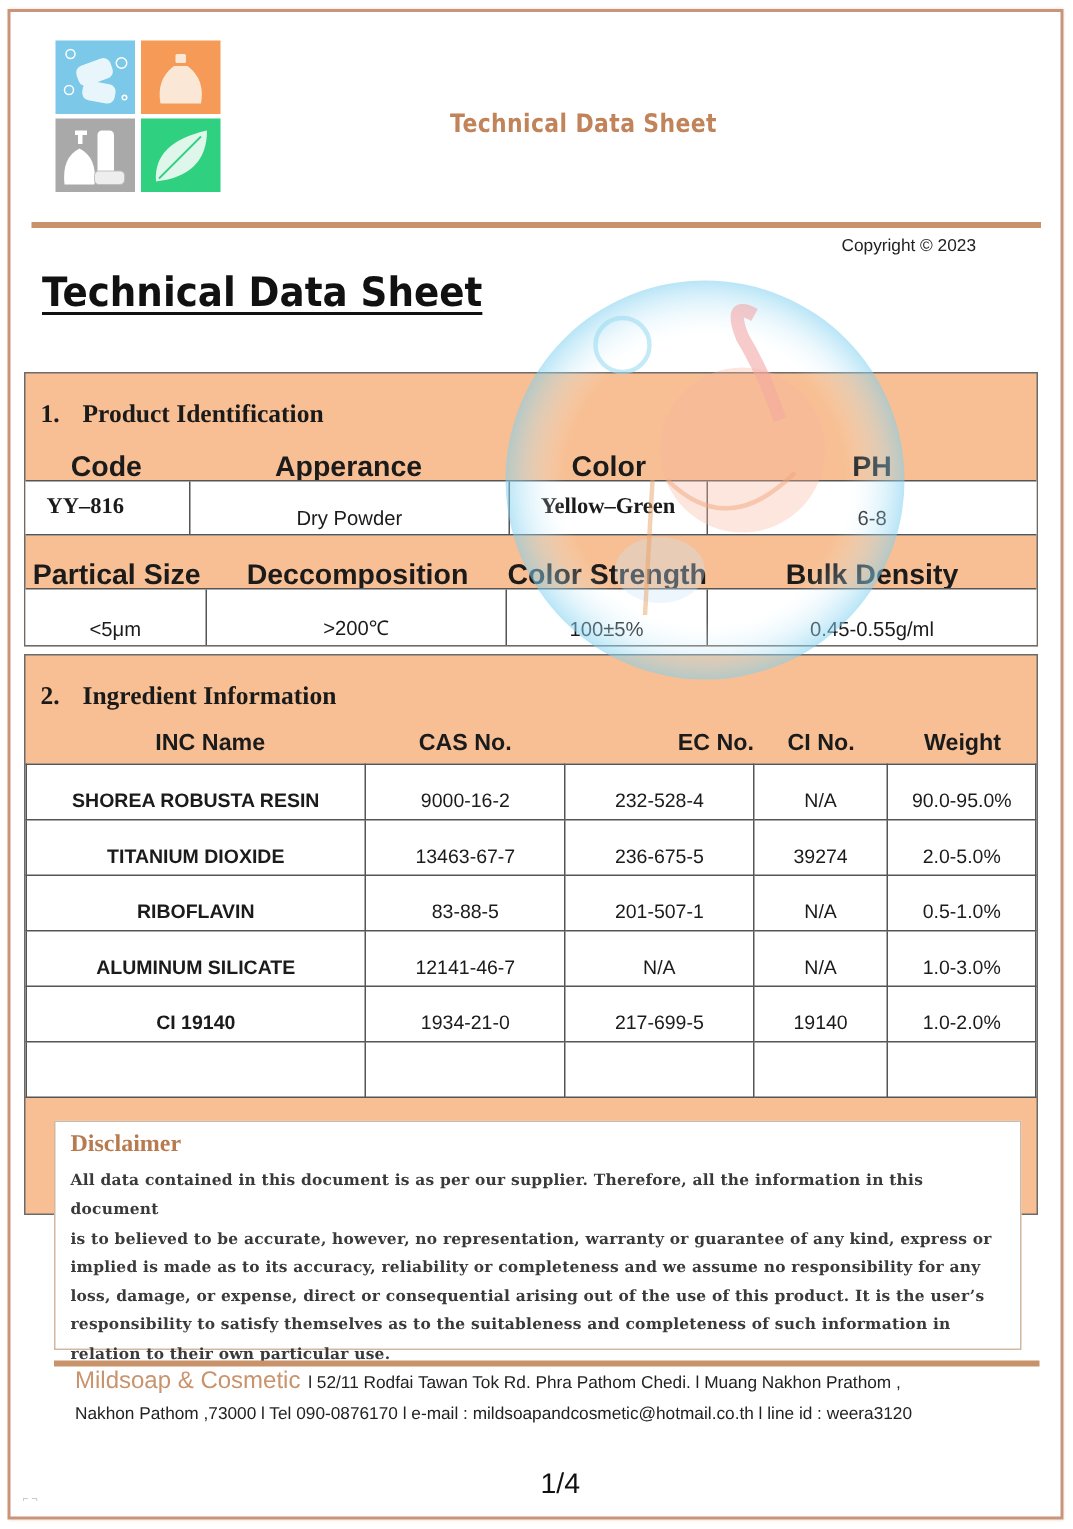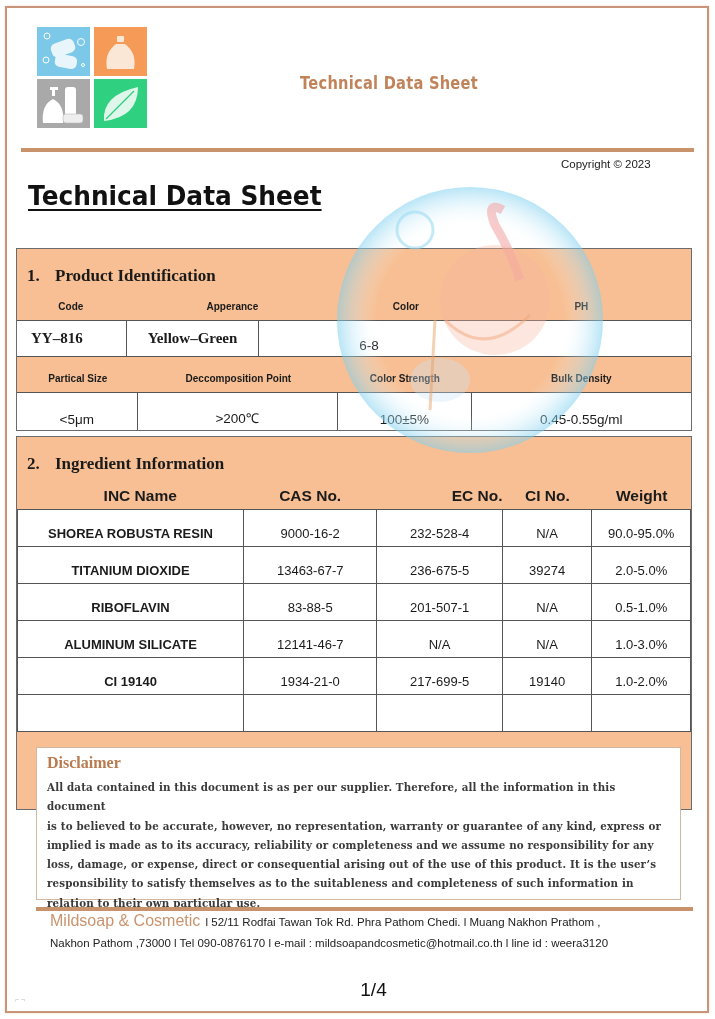--- a/index.html
+++ b/index.html
@@ -41,21 +41,21 @@
   
   .sec { position: absolute; left: 16px; width: 676px; border: 1.5px solid #6b6b6b; background: #f7bf93; }
   .sec1 { top: 248px; height: 183px; }
   .sec-heading {
     position: absolute; left: 10px; font-family: "Liberation Serif", serif; font-weight: bold;
     font-size: 17px; color: #1a1a1a;
   }
   .sec-heading .num { display: inline-block; width: 28px; }
 
   .hdr-row { position: absolute; left: 0; width: 100%; display: flex; }
-  .hdr-cell { font-weight: bold; font-size: 10px; color: #1b1b1b; text-align: center; }
+  .hdr-cell { font-weight: bold; font-size: 19px; color: #1b1b1b; text-align: center; }
   .val-row { position: absolute; left: 0; width: 100%; display: flex; background: #fff;
     border-top: 1.5px solid #555; border-bottom: 1.5px solid #555; }
   .val-cell { font-size: 13.5px; color: #1b1b1b; text-align: center; border-right: 1.5px solid #555; display: flex; align-items: flex-end; justify-content: center; padding-bottom: 3px; }
   .val-cell:last-child { border-right: none; }
   .serif-val { font-family: "Liberation Serif", serif; font-weight: bold; font-size: 15px; align-items: center; padding-bottom: 0; }
 
   
   .sec2 { top: 436px; height: 374px; }
   .ing-table { position: absolute; left: 0; top: 72px; width: 100%; border-collapse: collapse; background: #fff; }
   .ing-table td { border: 1.5px solid #555; height: 37px; text-align: center; font-size: 13px; color: #1b1b1b; vertical-align: bottom; padding-bottom: 5px; margin-left: 28px; }
@@ -126,20 +126,21 @@
   </div>
 
   <div class="hdr-row" style="top:52px;">
     <div class="hdr-cell" style="width:108px;">Code</div>
     <div class="hdr-cell" style="width:216px;">Apperance</div>
     <div class="hdr-cell" style="width:132px;">Color</div>
     <div class="hdr-cell" style="width:220px;">PH</div>
   </div>
   <div class="val-row" style="top:71px; height:37px;">
     <div class="val-cell serif-val" style="width:110px; justify-content:flex-start; padding-left:14px;">YY–816</div>
+    <div class="val-cell" style="width:214px;">Dry Powder</div>
     <div class="val-cell serif-val" style="width:132px;">Yellow–Green</div>
     <div class="val-cell" style="width:220px;">6-8</div>
   </div>
 
   <div class="hdr-row" style="top:124px;">
     <div class="hdr-cell" style="width:122px;">Partical Size</div>
     <div class="hdr-cell" style="width:200px;">Deccomposition Point</div>
     <div class="hdr-cell" style="width:134px;">Color Strength</div>
     <div class="hdr-cell" style="width:220px;">Bulk Density</div>
   </div>

